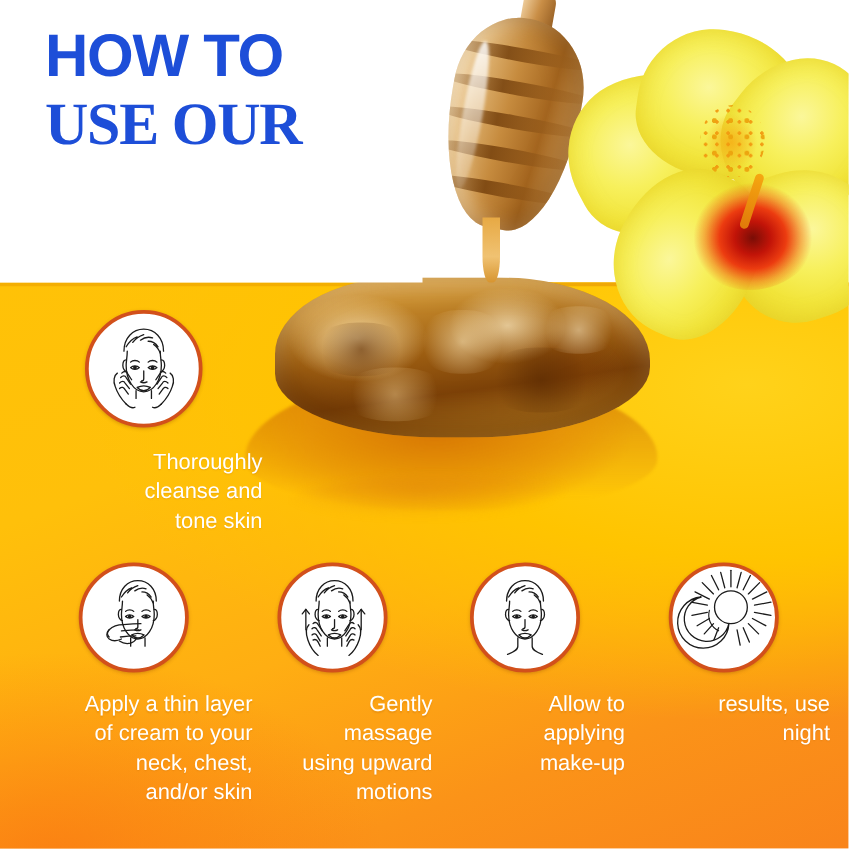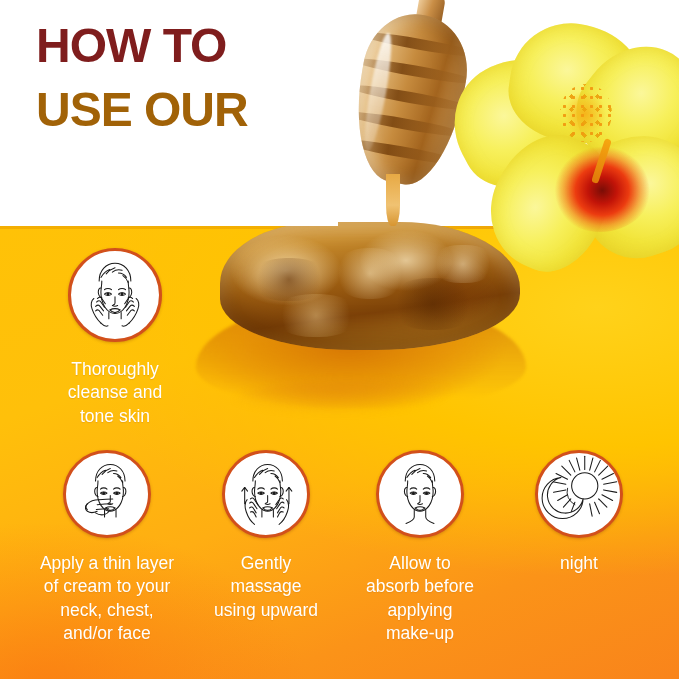--- a/index.html
+++ b/index.html
@@ -174,22 +174,22 @@
     position:absolute; left:36px; top:22px; width:290px;
     line-height:1.0;
     letter-spacing:-1px;
   }
   .title .line{
     display:block;
     font-weight:700;
     font-size:48px;
     text-transform:uppercase;
   }
-  .title .l1{ color:#7f1d1d; margin-bottom:16px; }
-  .title .l2, .title .l3{ color:#a16207; margin-bottom:7px; }
+  .title .l1{ color:#1d4ed8; margin-bottom:6px; }
+  .title .l2, .title .l3{ color:#1d4ed8; margin-bottom:7px;font-family:Liberation Serif, serif; }
 
   
   .step{
     position:absolute;
     text-align:center;
   }
   .circle{
     position:relative;
     border-radius:50%;
     background:#ffffff;
@@ -198,20 +198,21 @@
     overflow:hidden;
     box-shadow:0 1px 3px rgba(120,50,6,.30);
   }
   .step .caption{
     margin-top:14px;
     color:#ffffff;
     font-size:17.5px;
     line-height:1.33;
     font-weight:400;
     text-shadow:0 1px 1px rgba(190,110,10,.28);
+    text-align:right;
   }
 
   
   .step.hero{ left:20px; top:248px; width:190px; }
   .step.hero .circle{ width:94px; height:94px; }
   .step.hero .caption{ margin-top:16px; }
 
   
   .row-step{ top:450px; }
   .s1{ left:12px;  width:190px; }
@@ -337,21 +338,21 @@
         <path d="M55 62c-4 0-12 .5-17 1M52 68c-4 0-11 .5-15 1"></path>
         <path d="M40 57c-6 0-11 2-14 5-3 3-3 7 0 9 3 2 8 2 12 0"></path>
         <path d="M36 73c3 2 7 3 11 2 3-1 5-3 6-5"></path>
         <path d="M26 62c-2 2-2 5 0 7"></path>
       </svg>
     </div>
     <div class="caption">
       <div>Apply a thin layer</div>
       <div>of cream to your</div>
       <div>neck, chest,</div>
-      <div>and/or face</div>
+      <div>and/or skin</div>
     </div>
   </div>
 
   <div class="step row-step s2">
     <div class="circle">
       <svg viewBox="0 0 100 100" fill="none" stroke="#1b1b1b" stroke-width="1.05" stroke-linecap="round" stroke-linejoin="round">
         <path d="M34 34c0-12 8-20 18-20s18 8 18 20"></path>
         <path d="M36 30c3-5 7-8 10-9M42 26c3-4 7-6 10-7M49 24c4-3 8-3 11-2M56 25c4 0 7 2 9 5M61 28c3 2 5 5 6 8"></path>
         <path d="M37 34c0 5-1 9-1 13 0 13 7 24 16 24s16-11 16-24c0-4-1-8-1-13"></path>
         <path d="M36 42c-2 0-3 2-3 5s2 6 4 6M68 42c2 0 3 2 3 5s-2 6-4 6"></path>
@@ -373,20 +374,21 @@
         <path d="M24 62V42"></path>
           <path d="M20.5 46.5 24 42l3.5 4.5"></path>
         <path d="M78 62V42"></path>
           <path d="M74.5 46.5 78 42l3.5 4.5"></path>
       </svg>
     </div>
     <div class="caption">
       <div>Gently</div>
       <div>massage</div>
       <div>using upward</div>
+      <div>motions</div>
     </div>
   </div>
 
   <div class="step row-step s3">
     <div class="circle">
       <svg viewBox="0 0 100 100" fill="none" stroke="#1b1b1b" stroke-width="1.05" stroke-linecap="round" stroke-linejoin="round">
         <path d="M32 34c0-12 8-20 18-20s18 8 18 20"></path>
         <path d="M34 30c3-5 7-8 10-9M40 26c3-4 7-6 10-7M47 24c4-3 8-3 11-2M54 25c4 0 7 2 9 5M59 28c3 2 5 5 6 8"></path>
         <path d="M35 34c0 5-1 9-1 13 0 13 7 24 16 24s16-11 16-24c0-4-1-8-1-13"></path>
         <path d="M34 42c-2 0-3 2-3 5s2 6 4 6M66 42c2 0 3 2 3 5s-2 6-4 6"></path>
@@ -395,21 +397,20 @@
           <circle cx="42" cy="49" r="1.7" fill="#1b1b1b" stroke="none"></circle>
         <path d="M54 49c2-2 6-2 8 0-2 2-6 2-8 0z"></path>
           <circle cx="58" cy="49" r="1.7" fill="#1b1b1b" stroke="none"></circle>
         <path d="M50 52v7c0 1-1 2-2 2M47 62c2 1 4 1 6 0"></path>
         <path d="M44 67c2-1 4-1.5 6-1.5s4 .5 6 1.5c-2 2-4 3-6 3s-4-1-6-3z"></path>
         <path d="M43 70v8c0 4-5 6-10 8M57 70v8c0 4 5 6 10 8"></path>
       </svg>
     </div>
     <div class="caption">
       <div>Allow to</div>
-      <div>absorb before</div>
       <div>applying</div>
       <div>make-up</div>
     </div>
   </div>
 
   <div class="step row-step s4">
     <div class="circle">
       <svg viewBox="0 0 100 100" fill="none" stroke="#1b1b1b" stroke-width="1.05" stroke-linecap="round" stroke-linejoin="round">
         <g>
           <circle cx="57" cy="40" r="16"></circle>
@@ -434,17 +435,18 @@
               <path d="M36 51 24 58"></path>
               <path d="M40 56 31 66"></path>
               <path d="M45 60 40 73"></path>
           </g>
         </g>
         <path d="M55 56a22 22 0 1 1-27-26 25 25 0 1 0 27 26z" fill="#ffffff"></path>
         <path d="M36 43a17 17 0 0 0 9 20" stroke-width=".9"></path>
       </svg>
     </div>
     <div class="caption">
+      <div>results, use</div>
       <div>night</div>
     </div>
   </div>
 
 </div>
 
 </body></html>

